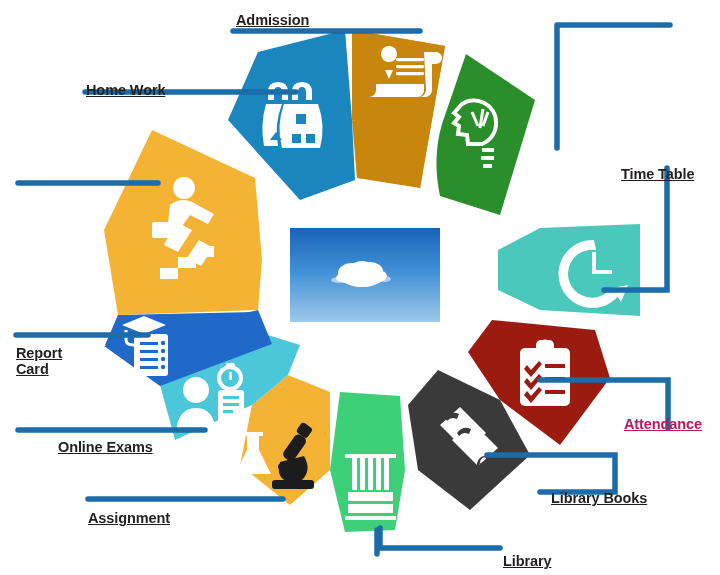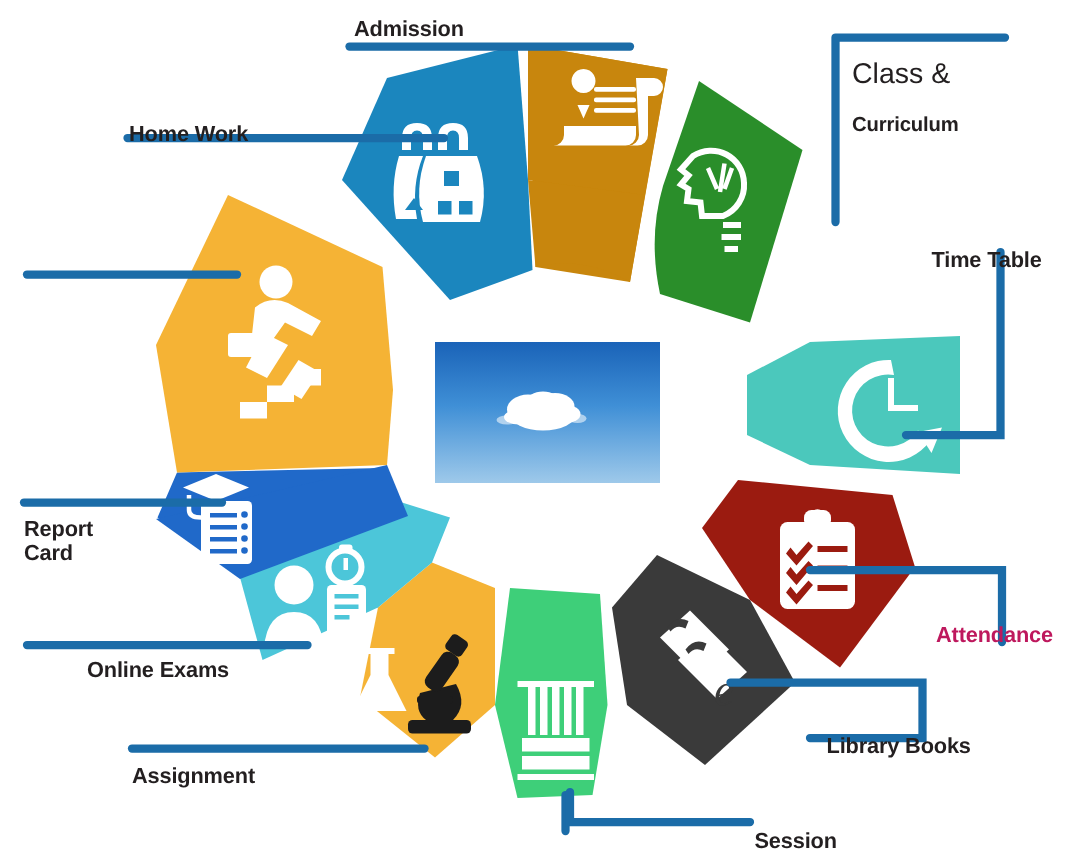--- a/index.html
+++ b/index.html
@@ -13,20 +13,21 @@
   #stage{position:absolute;left:0;top:0;width:720px;height:575px;}
   svg#wheel{position:absolute;left:0;top:0;width:720px;height:575px;}
   .label{
     position:absolute;
     color:#231f20;
     font-weight:700;
     font-size:14.5px;
     line-height:1.12;
     letter-spacing:-0.1px;
     white-space:pre-line;
+    text-decoration:underline;
   }
   .label.accent{color:#be185d;}
   .label.stacked{line-height:1.08;}
   .label .big{display:block;font-size:19px;font-weight:400;color:#231f20;letter-spacing:0px;}
   .label .sub{display:block;font-size:13.5px;font-weight:700;color:#231f20;}
   .center-photo{
     position:absolute;
     left:290px;top:228px;width:150px;height:94px;
     overflow:hidden;
   }
@@ -246,26 +247,22 @@
   <div class="label" style="left:86px;top:62px;margin-top:20px;">Home Work</div>
 
 
   <div class="label" style="left:16px;top:345px;">Report
 Card</div>
 
   <div class="label" style="left:58px;top:439px;text-align:right;">Online Exams</div>
 
   <div class="label" style="left:88px;top:510px;">Assignment</div>
 
-  <div class="label" style="left:503px;top:553px;">Session</div>
+  <div class="label" style="left:503px;top:553px;">Library</div>
 
   <div class="label" style="left:551px;top:490px;">Library Books</div>
 
   <div class="label accent" style="left:624px;top:416px;">Attendance</div>
 
   <div class="label" style="left:621px;top:166px;">Time Table</div>
 
-  <div class="label stacked" style="left:568px;top:24px;">
-    <span class="big">Class &amp;</span>
-    <span class="sub">Curriculum</span>
-  </div>
 
 </div>
 
 </body></html>

